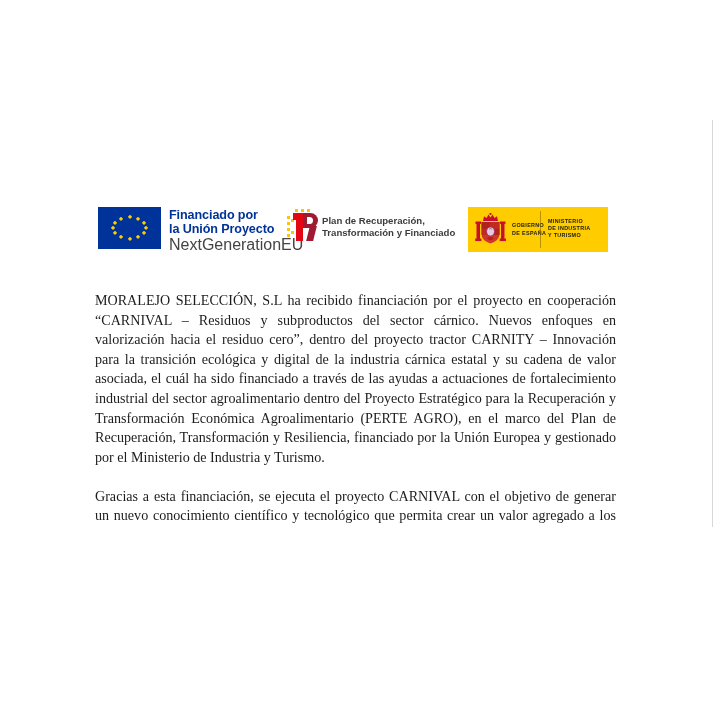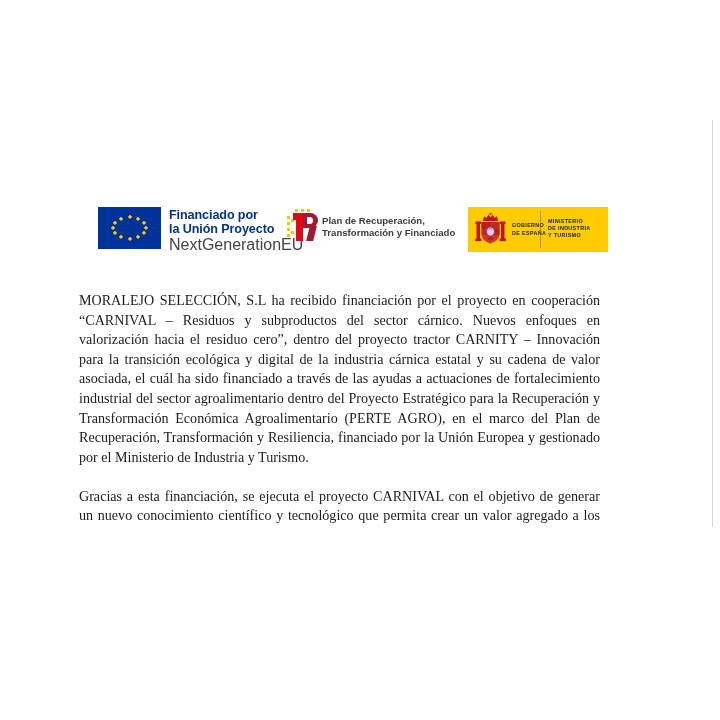--- a/index.html
+++ b/index.html
@@ -204,21 +204,21 @@
     font-size: 5.4px;
     line-height: 7.2px;
     letter-spacing: 0.35px;
     color: #1a1a1a;
     white-space: nowrap;
   }
 
   
   .doc-body {
     position: absolute;
-    left: 79px;
+    left: 95px;
     top: 291px;
     width: 521px;
   }
   .para {
     font-family: "Liberation Serif", serif;
     font-size: 14.1px;
     line-height: 19.6px;
     color: #1c1c1c;
     text-align: justify;
     margin: 0;

